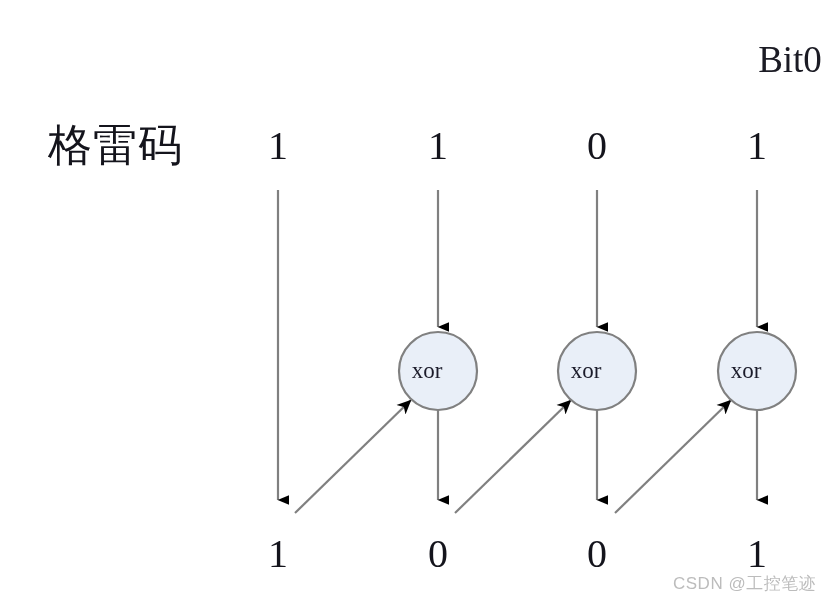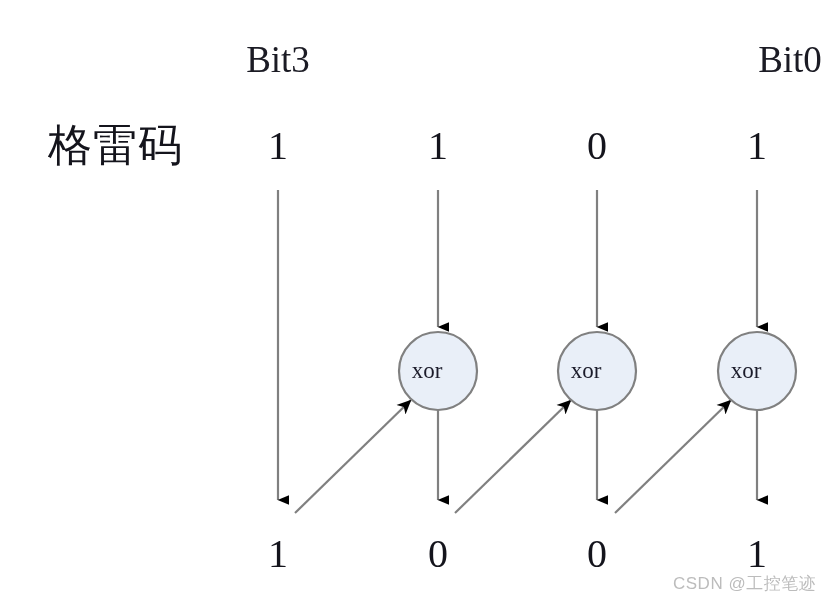--- a/index.html
+++ b/index.html
@@ -99,21 +99,20 @@
 
     <line x1="455" y1="513" x2="571" y2="400" stroke="#808080" stroke-width="2.2" marker-end="url(#arrow-diag)"></line>
 
     <line x1="615" y1="513" x2="731" y2="400" stroke="#808080" stroke-width="2.2" marker-end="url(#arrow-diag)"></line>
 
     <circle cx="438" cy="371" r="39" fill="#e9eff8" stroke="#808080" stroke-width="2.2"></circle>
     <circle cx="597" cy="371" r="39" fill="#e9eff8" stroke="#808080" stroke-width="2.2"></circle>
     <circle cx="757" cy="371" r="39" fill="#e9eff8" stroke="#808080" stroke-width="2.2"></circle>
   </svg>
 
-  <div class="col-header" style="left:208px; top:38px;">Bit3</div>
   <div class="col-header" style="left:720px; top:38px;">Bit0</div>
 
   <div class="row-label" style="left:48px; top:116px;text-align:right;">格雷码</div>
 
   <div class="bit-digit" style="left:238px; top:122px;">1</div>
   <div class="bit-digit" style="left:398px; top:122px;">1</div>
   <div class="bit-digit" style="left:557px; top:122px;">0</div>
   <div class="bit-digit" style="left:717px; top:122px;">1</div>
 
   <div class="gate-label" style="left:398px; top:358px;">xor</div>

